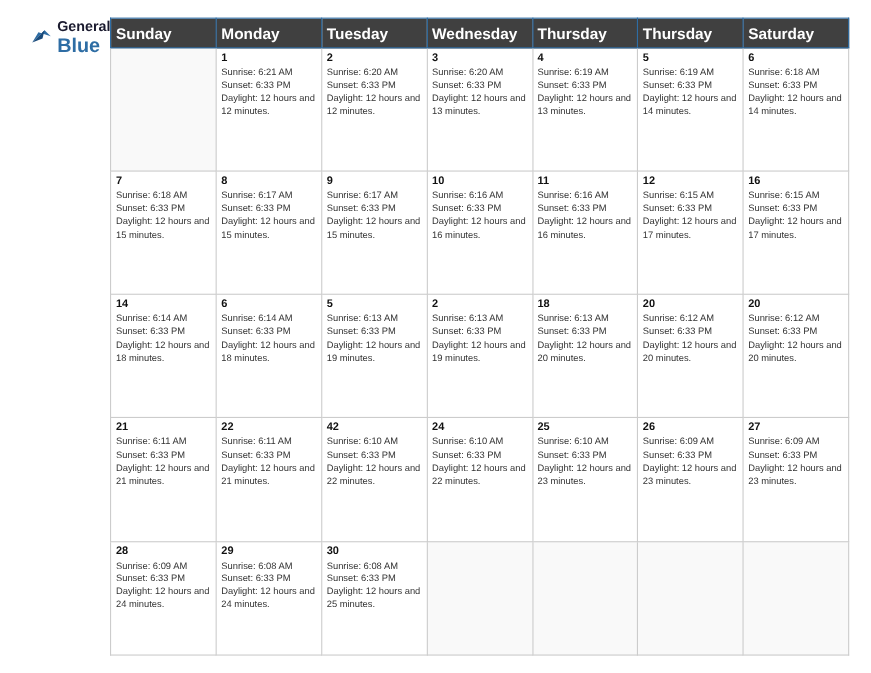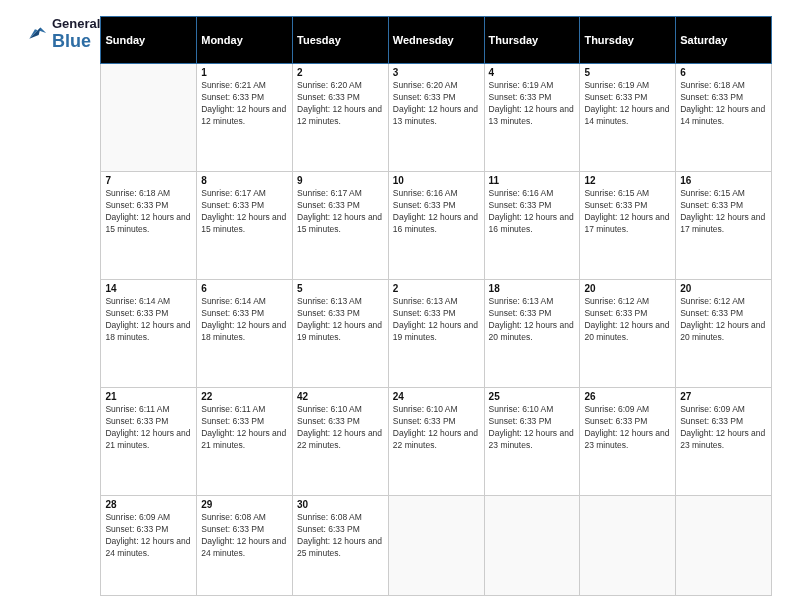--- a/index.html
+++ b/index.html
@@ -43,25 +43,25 @@
       font-size: 14px;
       color: #333;
     }
     .calendar {
       flex: 1;
       border-collapse: collapse;
       width: 100%;
       font-size: 9.5px;
     }
     .calendar th {
-      background: #000000;
+      background: #404040;
       color: #fff;
-      padding: 17px 4px;
+      padding: 5px 4px;
       text-align: left;
-      font-size: 11px;
+      font-size: 14px;
       font-weight: bold;
       border: 1px solid #2e6da4;
     }
     .calendar td {
       border: 1px solid #ccc;
       vertical-align: top;
       padding: 3px 4px;
       width: calc(100% / 7);
       height: 78px;
     }

